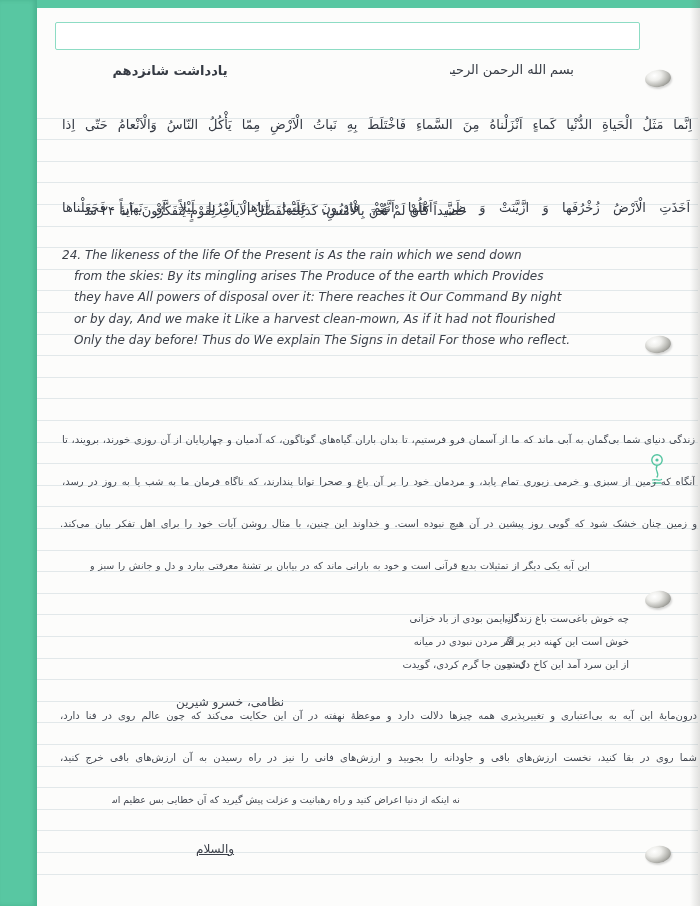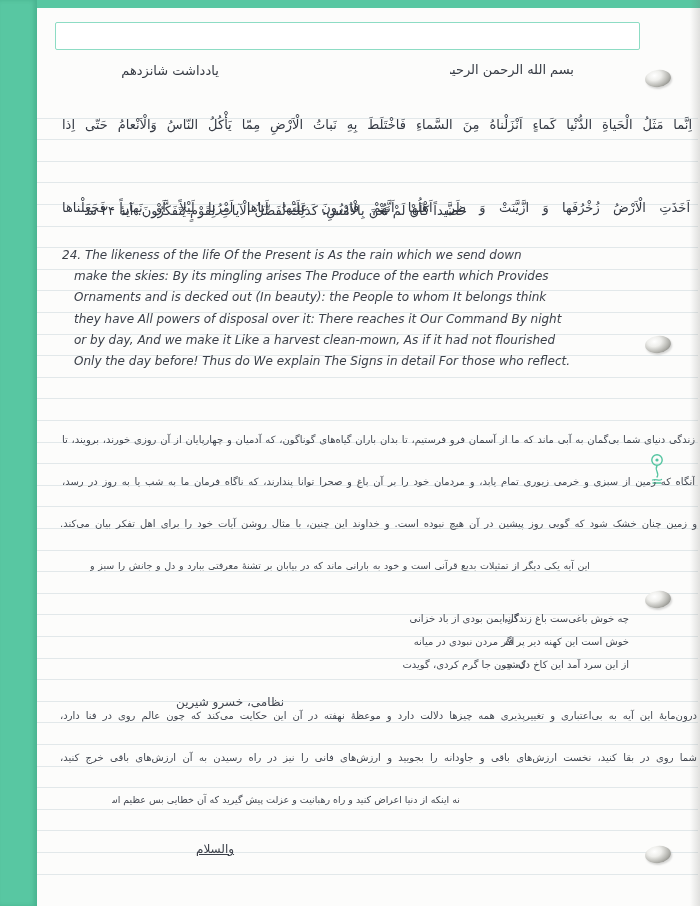--- a/index.html
+++ b/index.html
@@ -18,21 +18,21 @@
                background:linear-gradient(to right,rgba(0,0,0,0),rgba(110,110,105,.20));}
   .hole{position:absolute;left:645px;width:26px;height:17px;border-radius:50%;transform:rotate(-8deg);
         background:radial-gradient(ellipse at 38% 30%,#ffffff 0%,#eeeeeb 30%,#b6b6b1 62%,#8e8e89 82%,#d6d6d2 100%);
         box-shadow:1px 2px 2px rgba(0,0,0,.15);}
   .stamp{position:absolute;left:648px;top:452px;}
   
   .t{position:absolute;white-space:nowrap;overflow:hidden;}
   .rtl{direction:rtl;unicode-bidi:isolate;}
   .just{white-space:normal;text-align:justify;text-align-last:justify;}
   .bismillah{left:450px;top:62px;width:124px;font-size:13px;text-align:center;color:#363b44;}
-  .note-title{left:101px;top:63px;width:138px;font-size:13px;text-align:center;color:#363b44;}
+  .note-title{left:101px;top:63px;width:138px;font-size:13px;text-align:center;color:#363b44;font-weight:bold;}
   .quran{font-size:13px;color:#333842;height:32px;line-height:30px;}
   .q1{left:62px;top:110px;width:630px;}
   .q2{left:62px;top:153px;width:628px;margin-top:40px;}
   .q3{left:85px;top:196px;width:382px;text-align:right;text-align-last:auto;}
   .eng{left:62px;top:245px;width:634px;font-style:italic;font-size:12px;line-height:21.2px;color:#3c414a;}
   .eng div{white-space:nowrap;overflow:hidden;}
   .eng div + div{padding-left:12px;}
   .fa-line{font-size:10px;color:#424750;height:17px;line-height:15px;}
   .p1{left:62px;top:432px;width:633px;}
   .p2{left:62px;top:474px;width:633px;}
@@ -73,22 +73,21 @@
 
   <div class="t rtl bismillah">بسم الله الرحمن الرحیم</div>
   <div class="t rtl note-title">یادداشت شانزدهم</div>
 
   <div class="t rtl quran q1 just">اِنَّما مَثَلُ الْحَياةِ الدُّنْيا كَماءٍ اَنْزَلْناهُ مِنَ السَّماءِ فَاخْتَلَطَ بِهِ نَباتُ الْاَرْضِ مِمّا يَأْكُلُ النّاسُ وَالْاَنْعامُ حَتّى اِذا</div>
   <div class="t rtl quran q2 just">اَخَذَتِ الْاَرْضُ زُخْرُفَها وَ ازَّيَّنَتْ وَ ظَنَّ اَهْلُها اَنَّهُمْ قادِرُونَ عَلَيْها اَتاها اَمْرُنا لَيْلاً اَوْ نَهاراً فَجَعَلْناها</div>
   <div class="t rtl quran q3">حَصيداً كَاَنْ لَمْ تَغْنَ بِالْاَمْسِ، كَذلِكَ نُفَصِّلُ الْآياتِ لِقَوْمٍ يَتَفَكَّرُونَ. آیۀ ۲۴ سورۀ یونس</div>
 
   <div class="t eng" style="white-space:normal">
     <div>24. The likeness of the life Of the Present is As the rain which we send down</div>
-    <div>make the skies: By its mingling arises The Produce of the earth which Provides</div>
-    <div>Ornaments and is decked out (In beauty): the People to whom It belongs think</div>
+    <div>from the skies: By its mingling arises The Produce of the earth which Provides</div>
     <div>they have All powers of disposal over it: There reaches it Our Command By night</div>
     <div>or by day, And we make it Like a harvest clean-mown, As if it had not flourished</div>
     <div>Only the day before! Thus do We explain The Signs in detail For those who reflect.</div>
   </div>
 
   <div class="t rtl fa-line p1 just">زندگی دنیای شما بی‌گمان به آبی ماند که ما از آسمان فرو فرستیم، تا بدان باران گیاه‌های گوناگون، که آدمیان و چهارپایان از آن روزی خورند، برویند، تا</div>
   <div class="t rtl fa-line p2 just">آنگاه که زمین از سبزی و خرمی زیوری تمام یابد، و مردمان خود را بر آن باغ و صحرا توانا پندارند، که ناگاه فرمان ما به شب یا به روز در رسد،</div>
   <div class="t rtl fa-line p3 just">و زمین چنان خشک شود که گویی روز پیشین در آن هیچ نبوده است. و خداوند این چنین، با مثال روشن آیات خود را برای اهل تفکر بیان می‌کند.</div>
   <div class="t rtl fa-line p4 just">این آیه یکی دیگر از تمثیلات بدیع قرآنی است و خود به بارانی ماند که در بیابان بر تشنۀ معرفتی ببارد و دل و جانش را سبز و خرم کند.</div>
 

